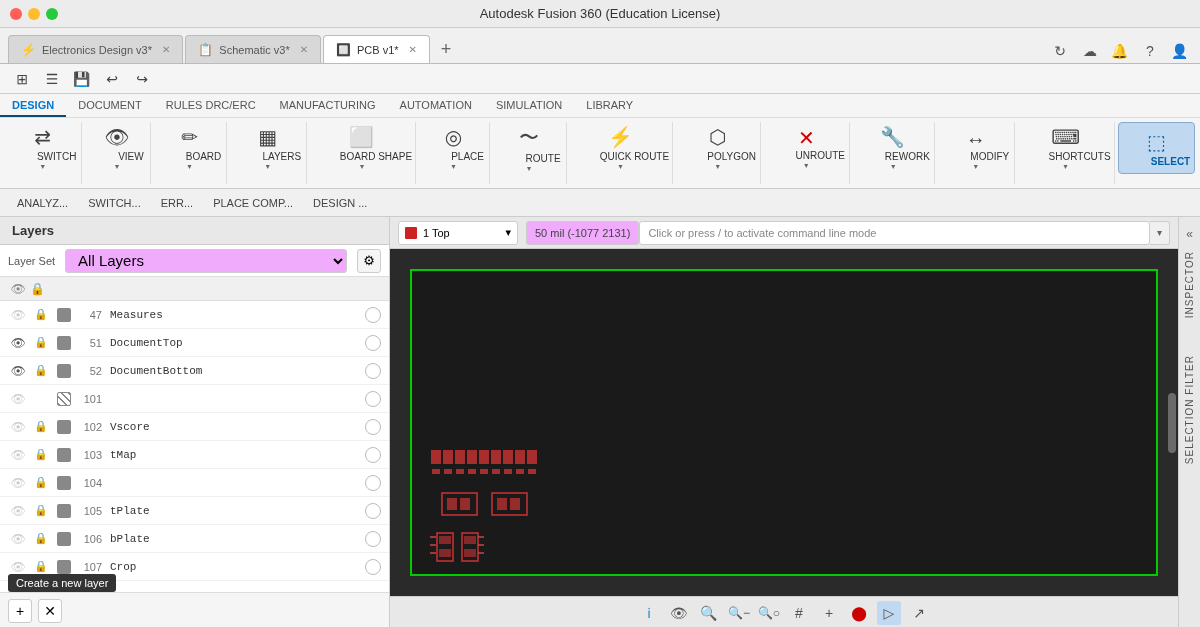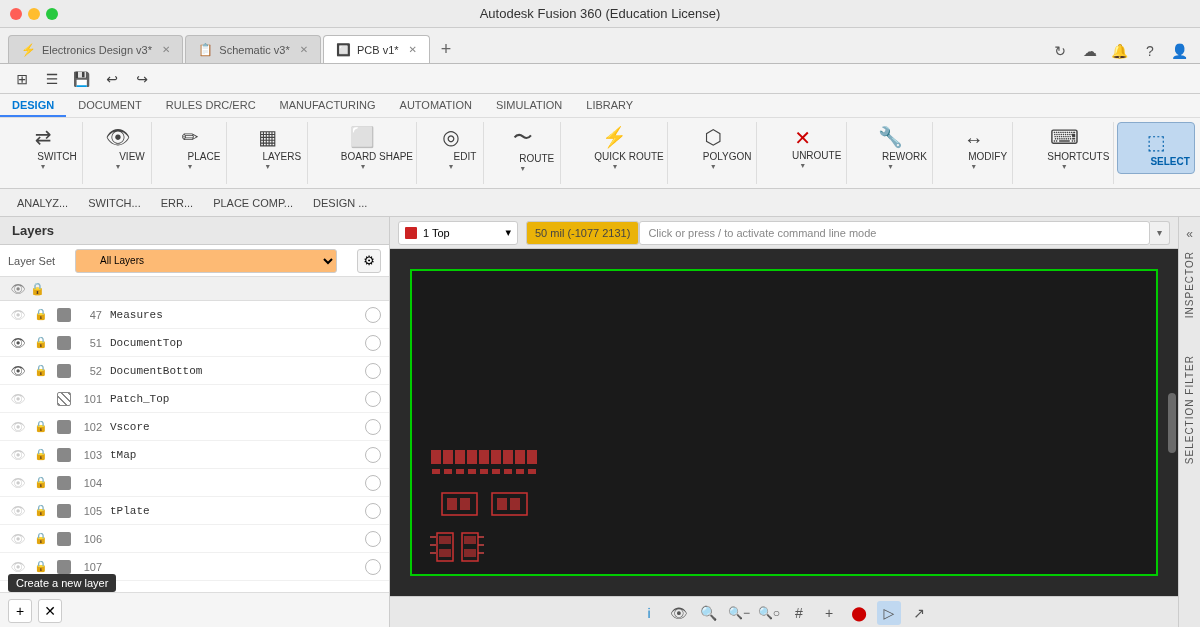--- a/index.html
+++ b/index.html
@@ -24,42 +24,42 @@
     .toolbar-icon-btn { width: 24px; height: 24px; display: flex; align-items: center; justify-content: center; color: #555; font-size: 14px; cursor: pointer; }
 
     
     #top-toolbar { height: 30px; background: #f5f5f5; border-bottom: 1px solid #ccc; display: flex; align-items: center; padding: 0 8px; gap: 2px; }
     .nav-icon-btn { width: 28px; height: 26px; display: flex; align-items: center; justify-content: center; color: #444; cursor: pointer; font-size: 14px; }
 
     
     #ribbon { background: #f5f5f5; border-bottom: 1px solid #ccc; }
     #ribbon-tabs { display: flex; height: 24px; border-bottom: 1px solid #ddd; }
     .ribbon-tab { padding: 0 12px; display: flex; align-items: center; font-size: 11px; color: #555; cursor: pointer; border-bottom: 2px solid transparent; }
-    .ribbon-tab.active { color: #0078d4; border-bottom: 2px solid #3b82f6; font-weight: 600; }
+    .ribbon-tab.active { color: #0078d4; border-bottom: 2px solid #0c4a6e; font-weight: 600; }
     #ribbon-content { display: flex; height: 70px; align-items: stretch; padding: 4px 4px; gap: 2px; }
     .ribbon-group { display: flex; flex-direction: column; align-items: center; padding: 0 6px; border-right: 1px solid #ddd; min-width: 60px; }
     .ribbon-group:last-child { border-right: none; }
     .ribbon-btn { display: flex; flex-direction: column; align-items: center; justify-content: center; padding: 2px 4px; cursor: pointer; border-radius: 3px; min-width: 44px; height: 52px; }
     .ribbon-btn-icon { font-size: 20px; color: #444; margin-bottom: 2px; }
     .ribbon-btn-label { font-size: 10px; color: #333; text-align: right; white-space: nowrap; margin-left: 28px; }
     .ribbon-btn-caret { font-size: 8px; color: #666; }
 
     
     #subtoolbar { height: 28px; background: #f0f0f0; border-bottom: 1px solid #ccc; display: flex; align-items: center; gap: 2px; padding: 0 8px; }
     .sub-btn { padding: 2px 8px; font-size: 11px; color: #444; cursor: pointer; border-radius: 3px; border: 1px solid transparent; white-space: nowrap; }
 
     
     #main { display: flex; height: calc(627px - 28px - 36px - 30px - 94px - 28px); }
 
     
     #left-panel { width: 390px; background: #fff; border-right: 1px solid #ccc; display: flex; flex-direction: column; overflow: hidden; }
     #layer-header { height: 28px; background: #e8e8e8; display: flex; align-items: center; padding: 0 12px; font-size: 13px; font-weight: 600; color: #333; border-bottom: 1px solid #ccc; }
-    #layer-set-bar { height: 32px; display: flex; align-items: center; padding: 0 8px; gap: 20px; border-bottom: 1px solid #ddd; }
+    #layer-set-bar { height: 32px; display: flex; align-items: center; padding: 0 8px; gap: 10px; border-bottom: 1px solid #ddd; }
     #layer-set-label { font-size: 11px; color: #555; }
-    #layer-set-select { flex: 1; height: 24px; border: 1px solid #ccc; border-radius: 3px; font-size: 10px; background: #fdba74; padding: 0 20px; }
+    #layer-set-select { flex: 1; height: 24px; border: 1px solid #ccc; border-radius: 3px; font-size: 15px; background: #f0abfc; padding: 0 8px; }
     #layer-set-gear { width: 24px; height: 24px; display: flex; align-items: center; justify-content: center; border: 1px solid #ccc; border-radius: 3px; background: #f5f5f5; cursor: pointer; font-size: 13px; }
     #layer-col-header { height: 24px; display: flex; align-items: center; padding: 0 8px; background: #f0f0f0; border-bottom: 1px solid #ddd; }
     .col-icon { width: 20px; display: flex; align-items: center; justify-content: center; font-size: 12px; color: #888; }
     #layers-list { flex: 1; overflow-y: auto; }
     .layer-row { height: 28px; display: flex; align-items: center; padding: 0 8px; gap: 4px; border-bottom: 1px solid #f0f0f0; cursor: pointer; }
     .layer-vis { width: 20px; display: flex; align-items: center; justify-content: center; font-size: 12px; color: #888; cursor: pointer; }
     .layer-lock { width: 18px; display: flex; align-items: center; justify-content: center; font-size: 11px; color: #aaa; }
     .layer-color { width: 14px; height: 14px; border-radius: 2px; margin: 0 3px; flex-shrink: 0; }
     .layer-color.hatch { background: repeating-linear-gradient(45deg, #888 0px, #888 2px, #fff 2px, #fff 5px); border: 1px solid #888; }
     .layer-num { font-size: 11px; color: #777; width: 24px; text-align: right; flex-shrink: 0; }
@@ -67,21 +67,21 @@
     .layer-radio { width: 16px; height: 16px; border-radius: 50%; border: 1px solid #bbb; background: #fff; margin-left: auto; flex-shrink: 0; }
     #layer-footer { height: 36px; display: flex; align-items: center; padding: 0 8px; gap: 6px; border-top: 1px solid #ddd; background: #f5f5f5; position: relative; }
     .footer-btn { width: 24px; height: 24px; display: flex; align-items: center; justify-content: center; border: 1px solid #ccc; border-radius: 3px; background: #fff; cursor: pointer; font-size: 14px; }
     #create-layer-tooltip { position: absolute; bottom: 36px; left: 8px; background: #333; color: #fff; font-size: 11px; padding: 3px 8px; border-radius: 3px; white-space: nowrap; }
 
     
     #canvas-area { flex: 1; display: flex; flex-direction: column; background: #2a2a2a; }
     #canvas-toolbar { height: 32px; background: #e8e8e8; border-bottom: 1px solid #ccc; display: flex; align-items: center; gap: 0; padding: 0 8px; }
     #layer-select-dropdown { height: 24px; width: 120px; border: 1px solid #ccc; border-radius: 3px; background: #fff; font-size: 11px; display: flex; align-items: center; padding: 0 6px; gap: 6px; cursor: pointer; }
     .layer-select-color { width: 12px; height: 12px; background: #cc2222; border-radius: 1px; }
-    #coord-display { font-size: 11px; color: #444; margin-left: 8px; background: #eab308; border: 1px solid #ccc; border-radius: 3px; padding: 2px 8px; height: 24px; display: flex; align-items: center; }
+    #coord-display { font-size: 11px; color: #444; margin-left: 8px; background: #f0abfc; border: 1px solid #ccc; border-radius: 3px; padding: 2px 8px; height: 24px; display: flex; align-items: center; }
     #cmd-line { flex: 1; height: 24px; background: #fff; border: 1px solid #ccc; border-radius: 3px; font-size: 11px; color: #888; display: flex; align-items: center; padding: 0 8px; cursor: text; }
     #cmd-line-arrow { width: 20px; height: 24px; background: #f0f0f0; border: 1px solid #ccc; border-left: none; border-radius: 0 3px 3px 0; display: flex; align-items: center; justify-content: center; cursor: pointer; font-size: 10px; color: #666; }
     #canvas-viewport { flex: 1; background: #2a2a2a; position: relative; overflow: hidden; }
     #canvas-board { position: absolute; top: 20px; left: 20px; right: 20px; bottom: 20px; background: #1a1a1a; border: 2px solid #00cc00; }
     #canvas-bottom-toolbar { height: 32px; background: #e8e8e8; border-top: 1px solid #ccc; display: flex; align-items: center; justify-content: center; gap: 6px; }
     .canvas-tool-btn { width: 24px; height: 24px; display: flex; align-items: center; justify-content: center; border-radius: 3px; cursor: pointer; font-size: 14px; color: #555; }
     .canvas-tool-btn.active { background: #c0d8f0; }
 
     
     #right-panel { width: 22px; background: #e8e8e8; border-left: 1px solid #ccc; display: flex; flex-direction: column; align-items: center; }
@@ -162,21 +162,21 @@
       <div class="ribbon-btn">
         <div class="ribbon-btn-icon">👁</div>
         <div class="ribbon-btn-label">VIEW</div>
         <div class="ribbon-btn-caret">▾</div>
       </div>
     </div>
 
     <div class="ribbon-group">
       <div class="ribbon-btn">
         <div class="ribbon-btn-icon">✏</div>
-        <div class="ribbon-btn-label">PLACE</div>
+        <div class="ribbon-btn-label">BOARD</div>
         <div class="ribbon-btn-caret">▾</div>
       </div>
     </div>
 
     <div class="ribbon-group">
       <div class="ribbon-btn">
         <div class="ribbon-btn-icon">▦</div>
         <div class="ribbon-btn-label">LAYERS</div>
         <div class="ribbon-btn-caret">▾</div>
       </div>
@@ -186,21 +186,21 @@
       <div class="ribbon-btn">
         <div class="ribbon-btn-icon">⬜</div>
         <div class="ribbon-btn-label">BOARD SHAPE</div>
         <div class="ribbon-btn-caret">▾</div>
       </div>
     </div>
 
     <div class="ribbon-group">
       <div class="ribbon-btn">
         <div class="ribbon-btn-icon">◎</div>
-        <div class="ribbon-btn-label">EDIT</div>
+        <div class="ribbon-btn-label">PLACE</div>
         <div class="ribbon-btn-caret">▾</div>
       </div>
     </div>
 
     <div class="ribbon-group">
       <div class="ribbon-btn">
         <div class="ribbon-btn-icon">〜</div>
         <div class="ribbon-btn-label">ROUTE</div>
         <div class="ribbon-btn-caret">▾</div>
       </div>
@@ -315,21 +315,20 @@
         <span class="layer-num">52</span>
         <span class="layer-name">DocumentBottom</span>
         <div class="layer-radio"></div>
       </div>
 
       <div class="layer-row">
         <div class="layer-vis" style="color:#ccc;">👁</div>
         <div class="layer-lock" style="color:transparent;">🔒</div>
         <div class="layer-color hatch"></div>
         <span class="layer-num">101</span>
-        <span class="layer-name">Patch_Top</span>
         <div class="layer-radio"></div>
       </div>
 
       <div class="layer-row">
         <div class="layer-vis" style="color:#ccc;">👁</div>
         <div class="layer-lock">🔒</div>
         <div class="layer-color" style="background:#888;"></div>
         <span class="layer-num">102</span>
         <span class="layer-name">Vscore</span>
         <div class="layer-radio"></div>
@@ -359,28 +358,30 @@
         <span class="layer-num">105</span>
         <span class="layer-name">tPlate</span>
         <div class="layer-radio"></div>
       </div>
 
       <div class="layer-row">
         <div class="layer-vis" style="color:#ccc;">👁</div>
         <div class="layer-lock">🔒</div>
         <div class="layer-color" style="background:#888;"></div>
         <span class="layer-num">106</span>
+        <span class="layer-name">bPlate</span>
         <div class="layer-radio"></div>
       </div>
 
       <div class="layer-row">
         <div class="layer-vis" style="color:#ccc;">👁</div>
         <div class="layer-lock">🔒</div>
         <div class="layer-color" style="background:#888;"></div>
         <span class="layer-num">107</span>
+        <span class="layer-name">Crop</span>
         <div class="layer-radio"></div>
       </div>
     </div>
     <div id="layer-footer">
       <div class="footer-btn">+</div>
       <div class="footer-btn">✕</div>
       <div id="create-layer-tooltip">Create a new layer</div>
     </div>
   </div>
 

